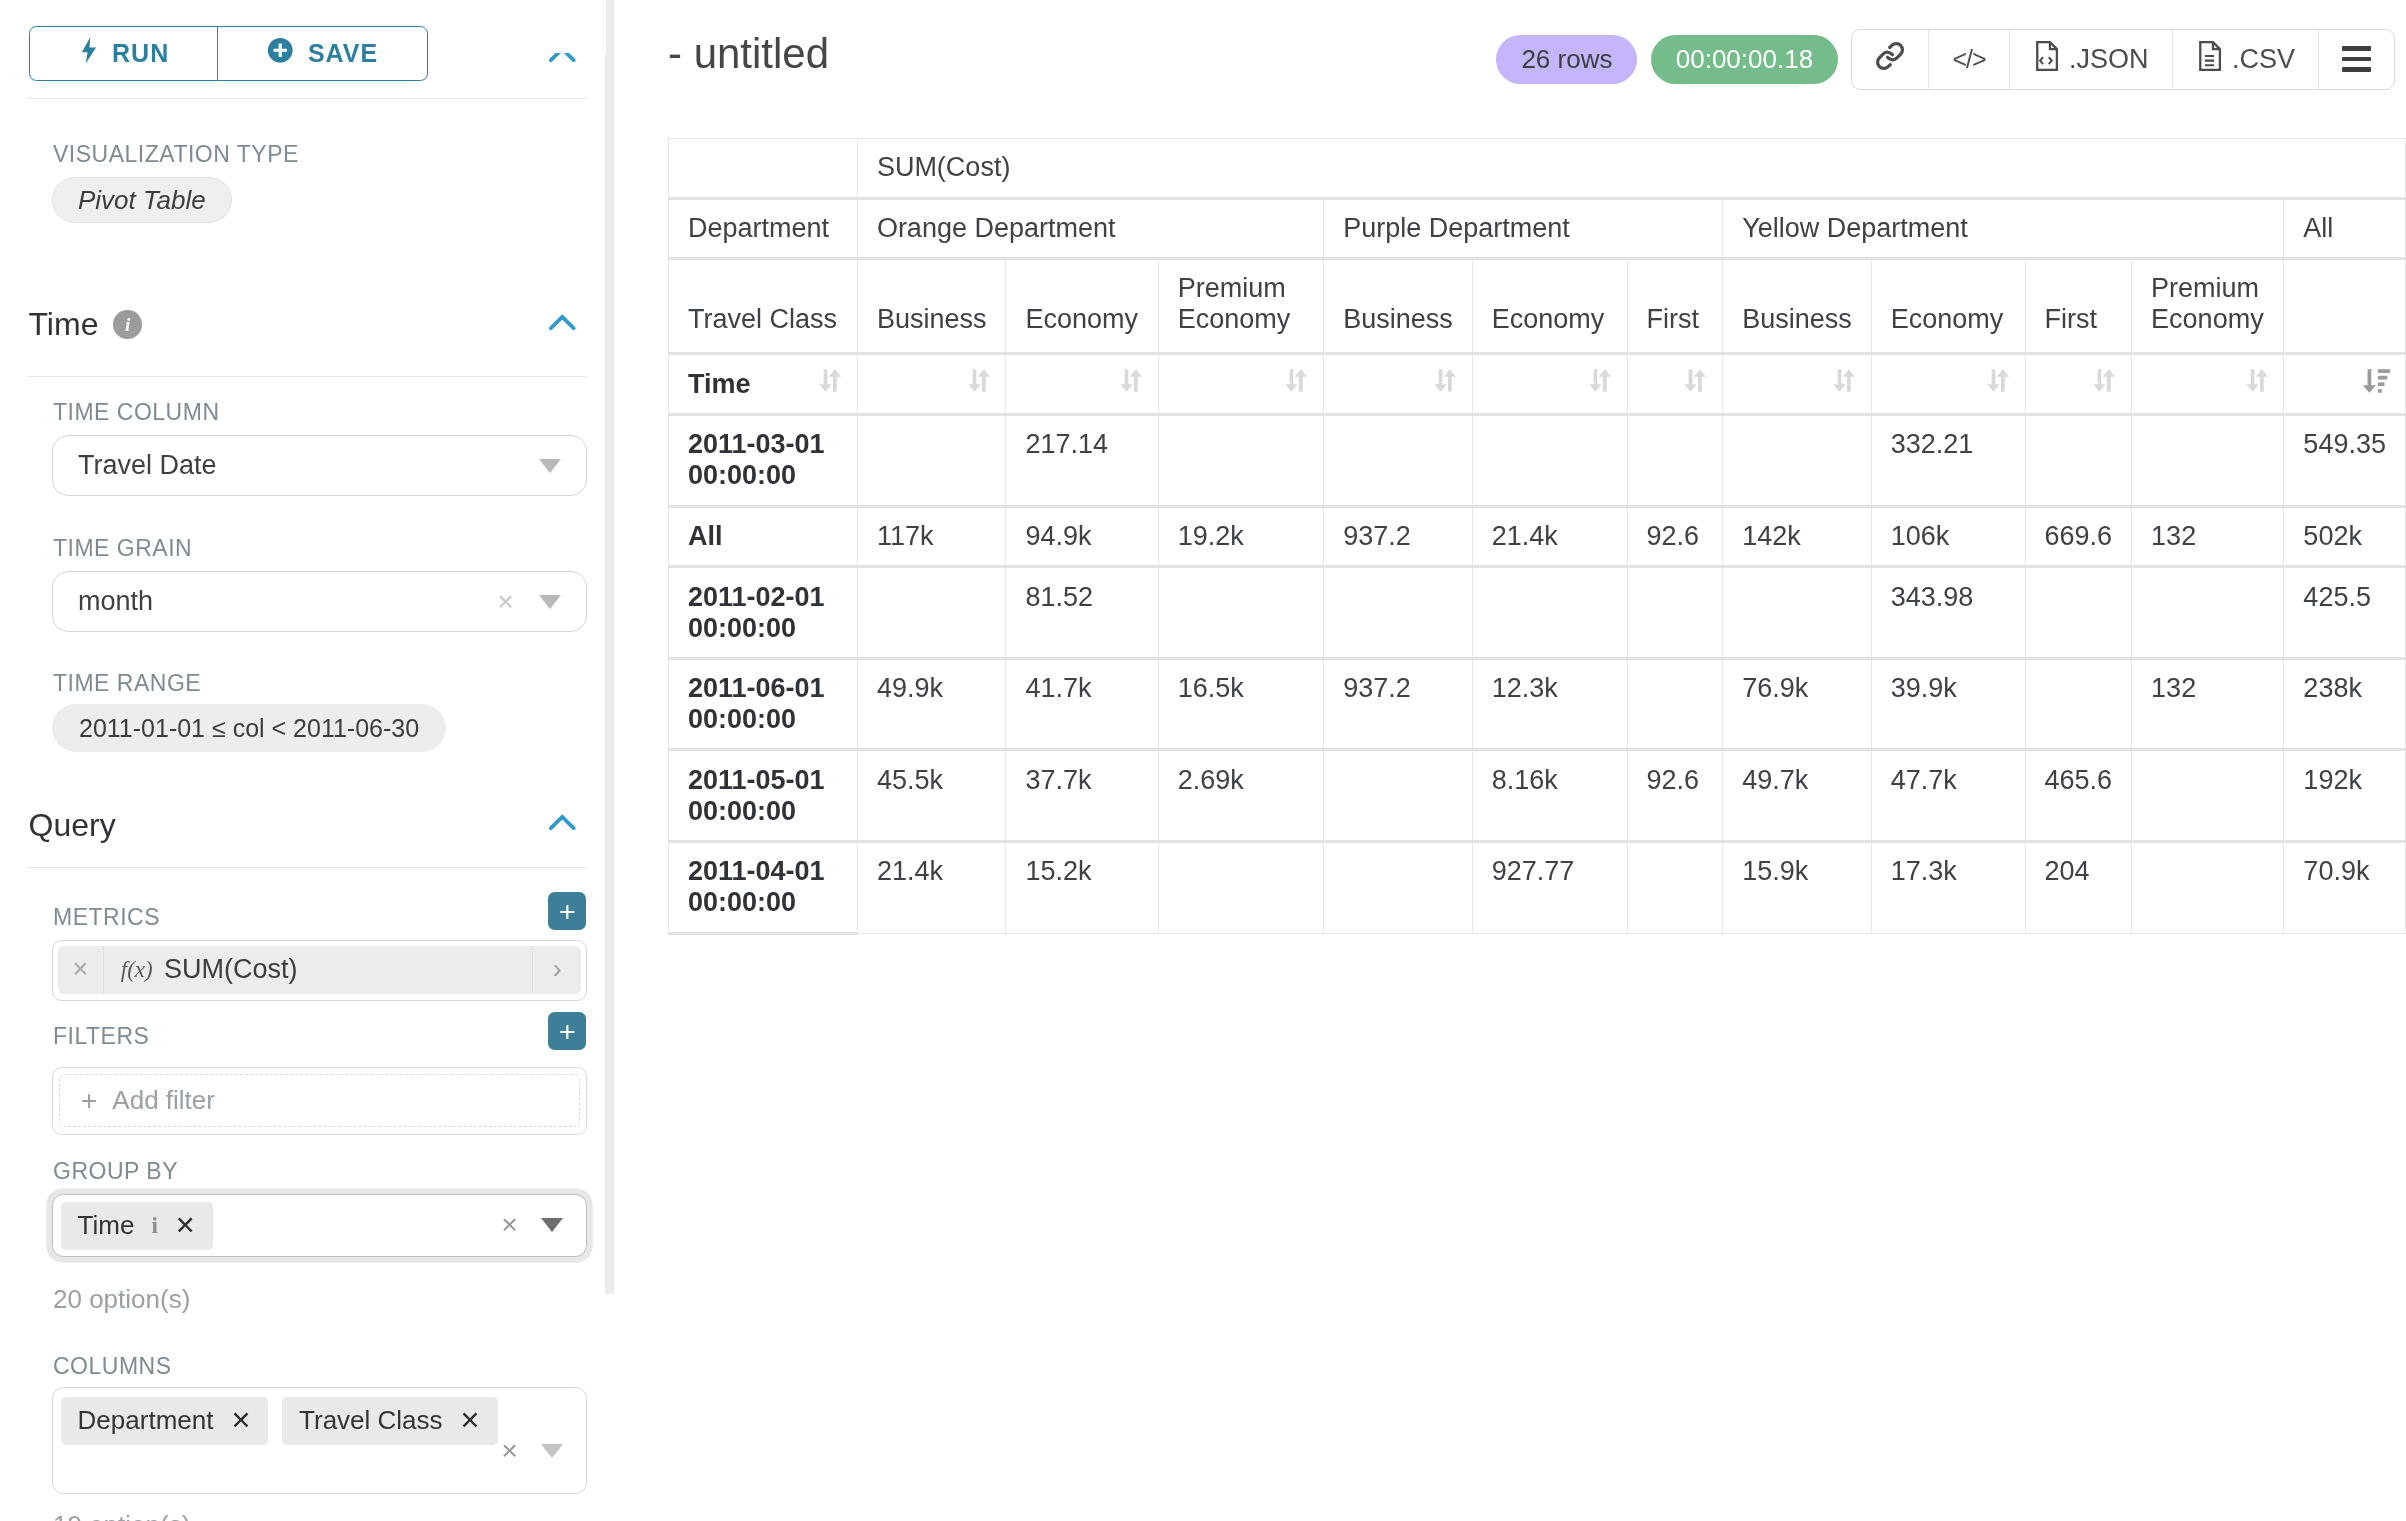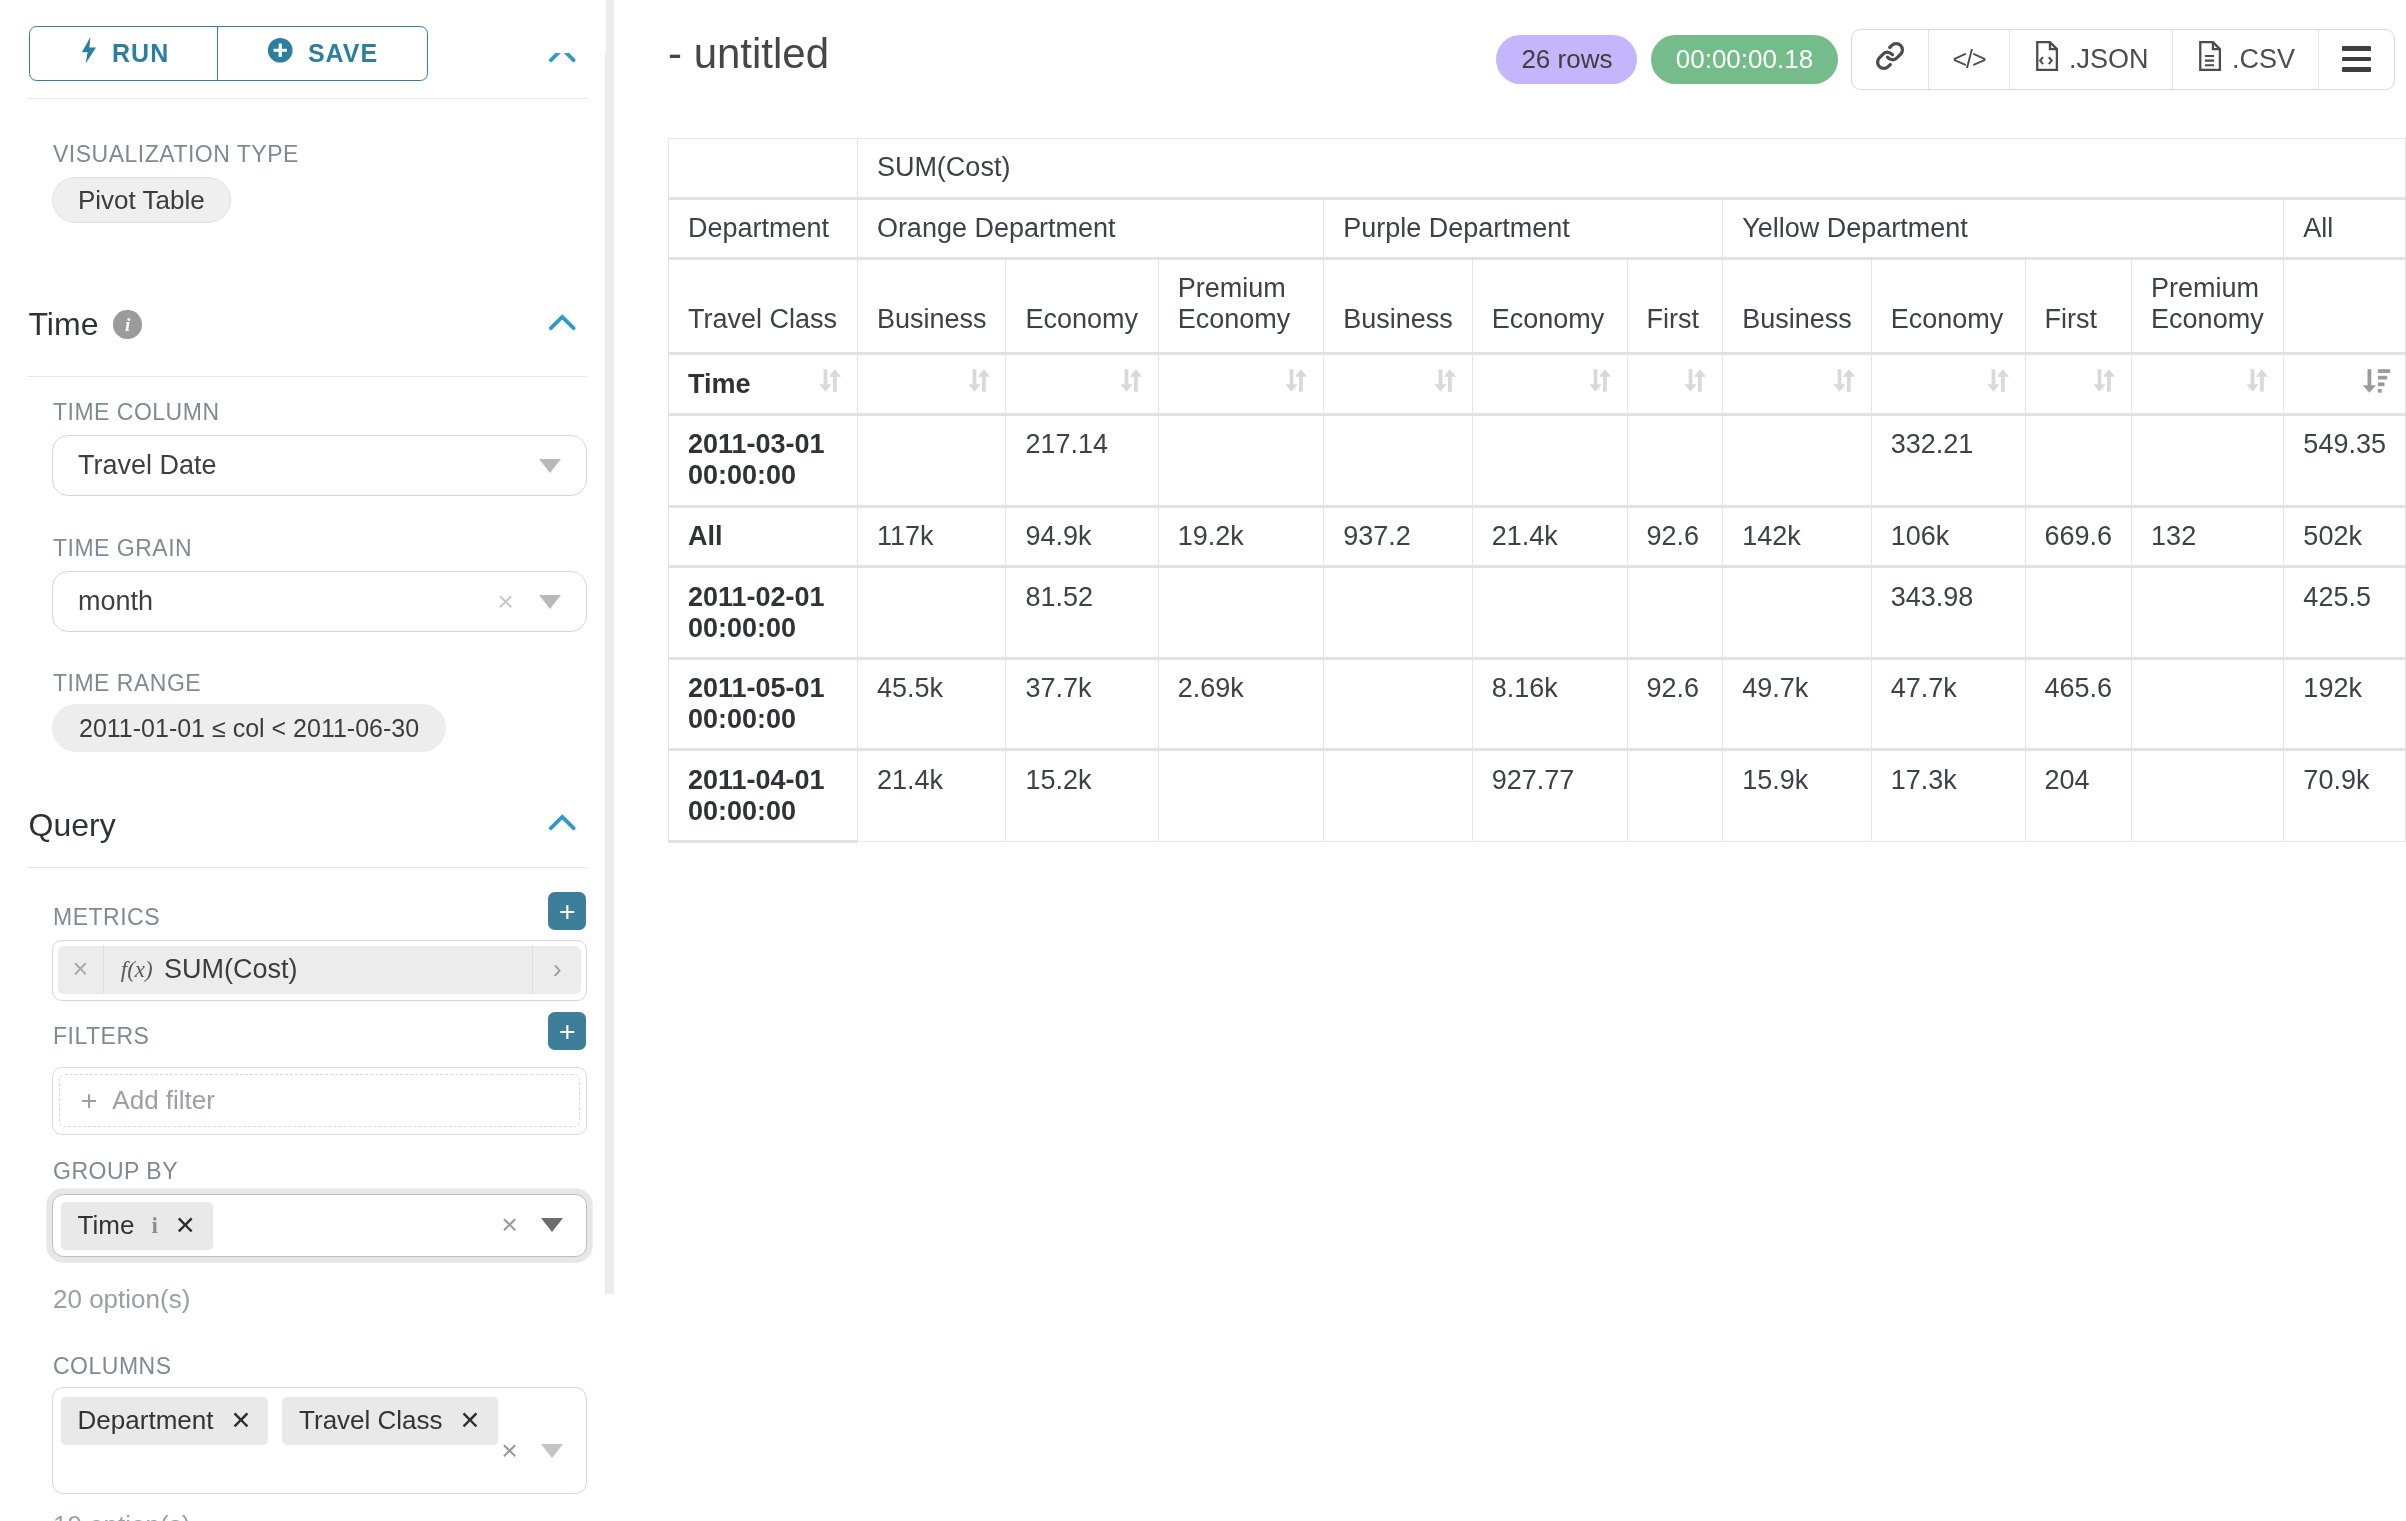--- a/index.html
+++ b/index.html
@@ -25,21 +25,21 @@
   .tealbtn.save { width:211px; border-radius:0 7.6px 7.6px 0; margin-left:-1.9px; }
   .section-h { position:absolute; left:28.5px; font-size:32px; font-weight:500; color:#2f3337; display:flex; align-items:center; gap:15px; }
   .chart-type-h { top:38px; z-index:1; }
   .caret-up { position:absolute; right:38px; }
   .caret-ct { top:46px; z-index:1; }
   .divider { position:absolute; left:27px; right:27px; height:1px; background:#e8e8e8; }
   .flabel { position:absolute; left:53px; font-size:23px; letter-spacing:0.5px; color:#7e8b92; font-weight:400; }
   .pill-static {
     position:absolute; left:52px; height:46px; display:inline-flex; align-items:center;
     background:#efefef; border:1px solid #e2e2e2; border-radius:25px; padding:0 25px;
-    font-size:26px; color:#3c3c3c;
+    font-size:26px; color:#3c3c3c;font-style:italic;
   }
   .info-circle { width:28.5px; height:28.5px; border-radius:50%; background:#9b9b9b; color:#fff; font-size:19px; font-weight:700;
     display:inline-flex; align-items:center; justify-content:center; font-family:"Liberation Serif",serif; font-style:italic; }
   .select {
     position:absolute; left:52px; width:535px; height:61px; border:1.9px solid #d6d6d6; border-radius:16px;
     background:#fff; display:flex; align-items:center; padding:0 25px; font-size:27px; color:#3f3f3f;
   }
   .select .spacer { flex:1; }
   .clear-x { color:#c9c9c9; font-size:28.5px; font-weight:400; margin-right:25px; }
   .tri-down { width:0; height:0; border-left:11.4px solid transparent; border-right:11.4px solid transparent; border-top:14.3px solid #b9b9b9; }
@@ -487,20 +487,34 @@
           <td></td>
           <td></td>
           <td></td>
           <td></td>
           <td>343.98</td>
           <td></td>
           <td></td>
           <td>425.5</td>
         </tr>
         <tr class="datarow">
+          <th class="rowhead">2011-06-01 00:00:00</th>
+          <td>49.9k</td>
+          <td>41.7k</td>
+          <td>16.5k</td>
+          <td>937.2</td>
+          <td>12.3k</td>
+          <td></td>
+          <td>76.9k</td>
+          <td>39.9k</td>
+          <td></td>
+          <td>132</td>
+          <td>238k</td>
+        </tr>
+        <tr class="datarow">
           <th class="rowhead">2011-05-01 00:00:00</th>
           <td>45.5k</td>
           <td>37.7k</td>
           <td>2.69k</td>
           <td></td>
           <td>8.16k</td>
           <td>92.6</td>
           <td>49.7k</td>
           <td>47.7k</td>
           <td>465.6</td>

